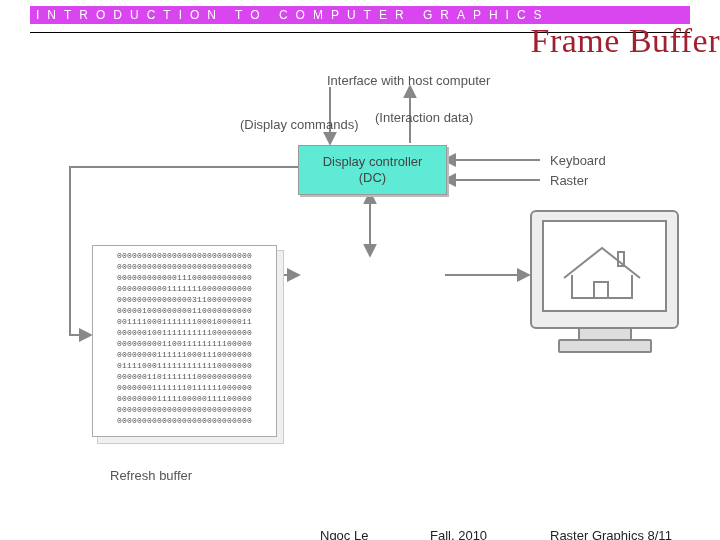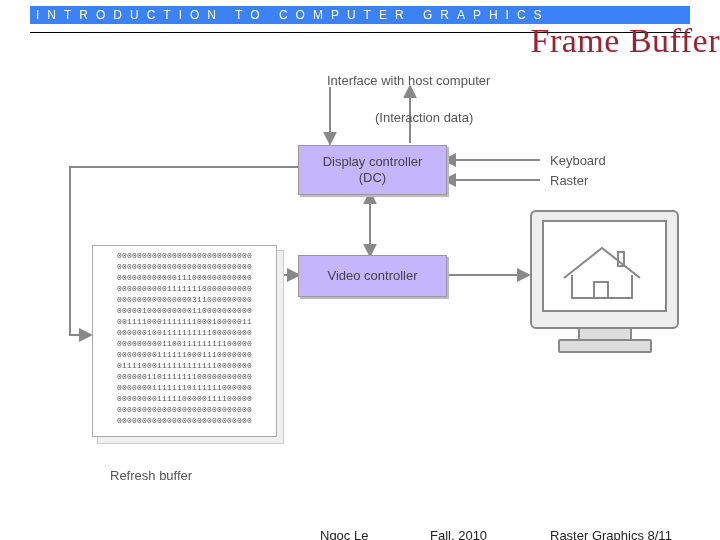--- a/index.html
+++ b/index.html
@@ -11,21 +11,21 @@
     font-family: Verdana, Geneva, sans-serif;
     overflow: hidden;
     position: relative;
   }
   .topbar {
     position: absolute;
     left: 30px;
     top: 6px;
     right: 30px;
     height: 18px;
-    background: #3b82f6;
+    background: #d946ef;
     color: #fff;
     font-size: 12px;
     letter-spacing: 8px;
     font-family: Verdana, Geneva, sans-serif;
     padding-left: 6px;
     line-height: 18px;
     white-space: nowrap;
     overflow: hidden;
   }
   .hr {
@@ -58,21 +58,21 @@
     font-family: Arial, Helvetica, sans-serif;
   }
   .dlabel {
     position: absolute;
     font-size: 13px;
     color: #555;
     white-space: nowrap;
   }
   .dbox {
     position: absolute;
-    background: #c4b5fd;
+    background: #5eead4;
     border: 1px solid #999;
     box-shadow: 2px 2px 0 #bbb;
     display: flex;
     align-items: center;
     justify-content: center;
     text-align: center;
     font-size: 13px;
     color: #444;
     line-height: 1.25;
   }
@@ -187,32 +187,30 @@
     <line x1="340" y1="118" x2="340" y2="180" stroke="#888" stroke-width="2" marker-start="url(#ah)" marker-end="url(#ah)"></line>
 
     <polyline points="268,92 40,92 40,260 60,260" fill="none" stroke="#888" stroke-width="2" marker-end="url(#ah)"></polyline>
 
     <line x1="250" y1="200" x2="268" y2="200" stroke="#888" stroke-width="2" marker-end="url(#ah)"></line>
 
     <line x1="415" y1="200" x2="498" y2="200" stroke="#888" stroke-width="2" marker-end="url(#ah)"></line>
   </svg>
 
   <div class="dlabel" style="left:265px; top:-2px;margin-left:32px;">Interface with host computer</div>
+  <div class="dlabel" style="left:210px; top:42px;">(Display commands)</div>
   <div class="dlabel" style="left:345px; top:35px;">(Interaction data)</div>
 
   <div class="dbox" style="left:268px; top:70px; width:147px; height:48px;">
     <div>
       <span>Display controller</span><br>
       <span>(DC)</span>
     </div>
   </div>
 
-  <div class="dbox" style="left:268px; top:180px; width:147px; height:40px;">
-    <span>Video controller</span>
-  </div>
 
   <div class="dlabel" style="left:520px; top:78px;">Keyboard</div>
   <div class="dlabel" style="left:520px; top:98px;">Raster</div>
 
   <div class="buffer" id="buffer">000000000000000000000000000
 000000000000000000000000000
 000000000000111000000000000
 000000000011111110000000000
 000000000000000311000000000
 000001000000000110000000000

